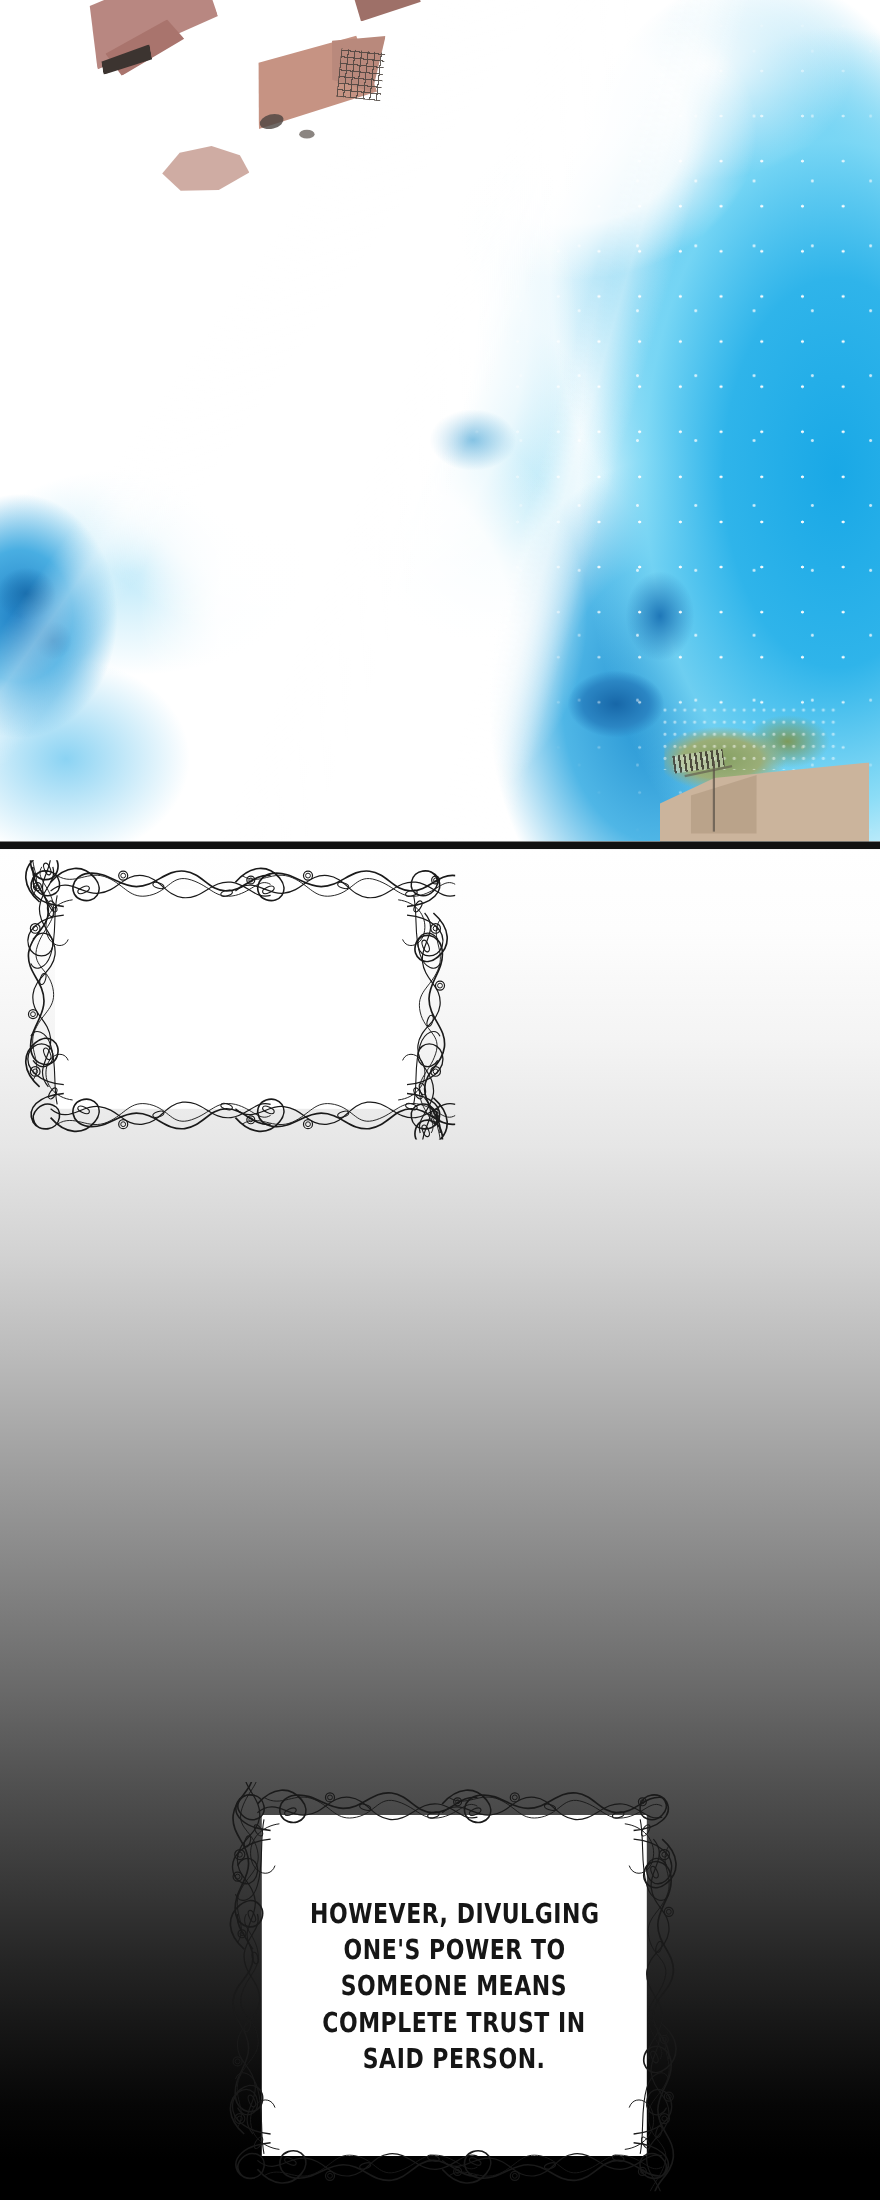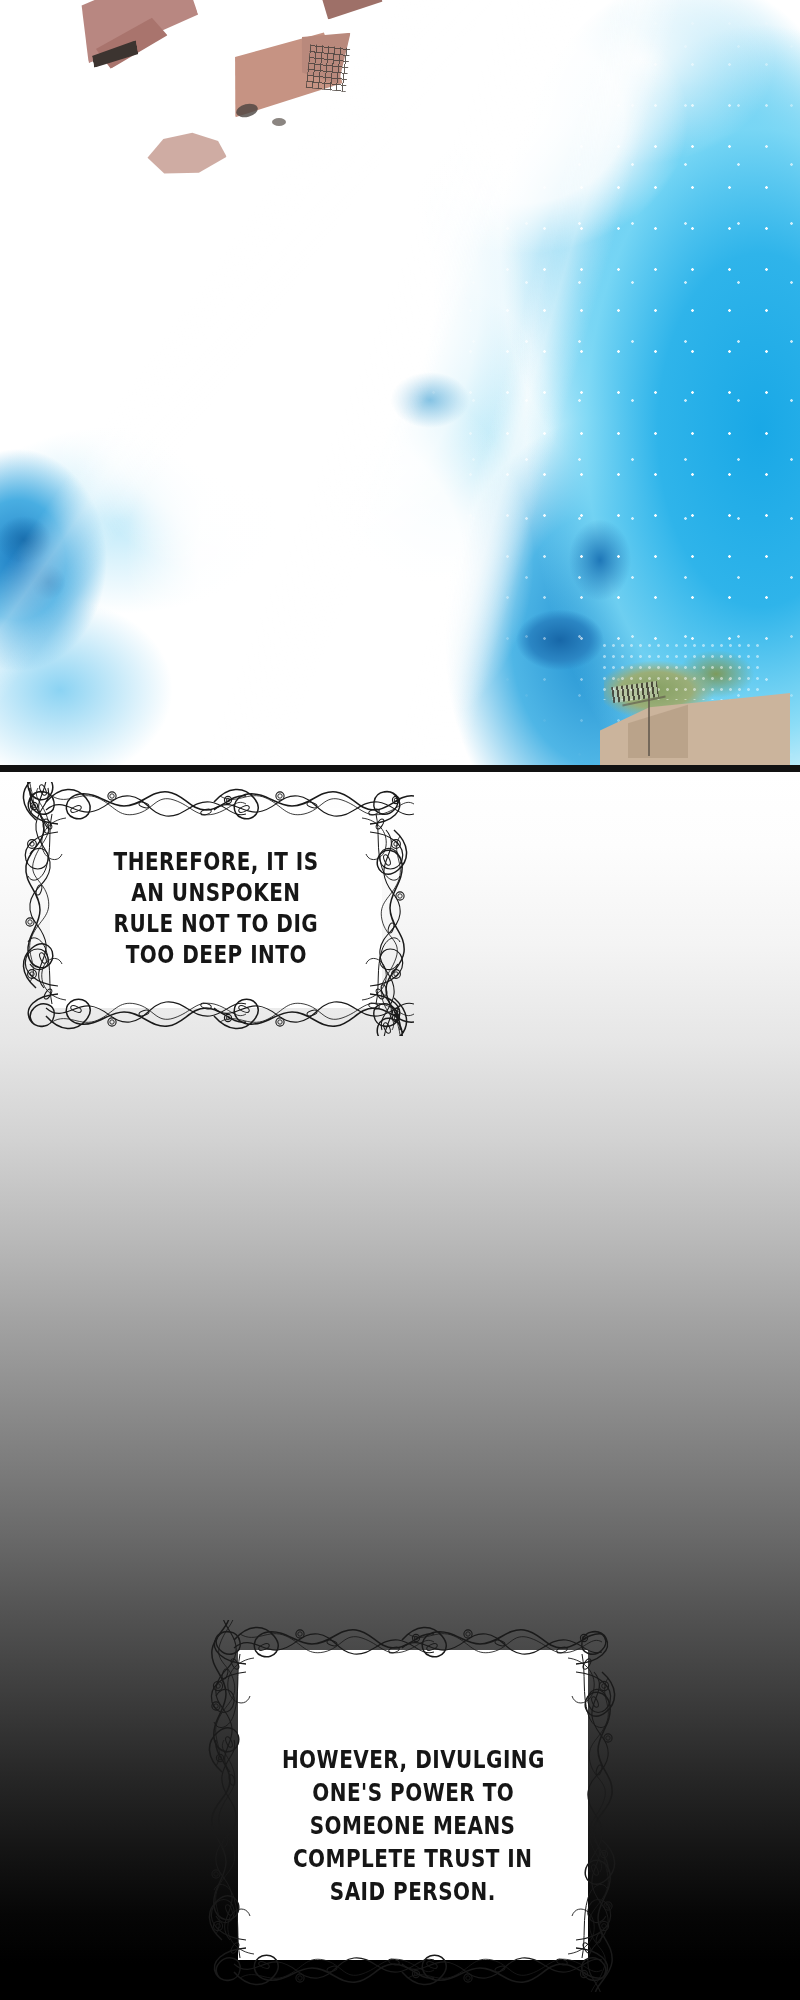--- a/index.html
+++ b/index.html
@@ -132,21 +132,21 @@
     letter-spacing:.6px;white-space:nowrap;
     transform:scaleX(.80);transform-origin:center;}
 
   #cap1{left:16px;top:782px;width:398px;height:254px;}
   #cap1 .inner{left:34px;top:26px;width:332px;height:200px;}
   #cap1 .lines{left:34px;top:26px;width:332px;height:200px;}
   #cap1 .lines span{font-size:25px;line-height:31px;}
 
   #cap2{left:202px;top:1620px;width:420px;height:372px;}
   #cap2 .inner{left:36px;top:30px;width:350px;height:310px;}
-  #cap2 .lines{left:36px;top:30px;width:350px;height:310px;margin-top:20px;}
+  #cap2 .lines{left:36px;top:30px;width:350px;height:310px;}
   #cap2 .lines span{font-size:25px;line-height:33px;}
 </style>
 </head>
 <body>
 
 <div id="page">
 
   <div class="panel-art">
     <div class="art-layer sky-cyan"></div>
     <div class="art-layer cyan-left"></div>
@@ -235,26 +235,20 @@
           <use href="#corner1" x="2" y="2"></use>
         </g>
       <g transform="translate(0,254) scale(1,-1)">
           <use href="#corner1" x="2" y="2"></use>
         </g>
       <g transform="translate(396,254) scale(-1,-1)">
           <use href="#corner1" x="2" y="2"></use>
         </g>
     </svg>
 
-    <div class="lines">
-      <span>THEREFORE, IT IS</span>
-      <span>AN UNSPOKEN</span>
-      <span>RULE NOT TO DIG</span>
-      <span>TOO DEEP INTO</span>
-    </div>
   </div>
 
   <div class="caption" id="cap2">
     <div class="inner"></div>
 
     <svg class="frame-svg" viewBox="0 0 420 372" preserveAspectRatio="none">
       <defs>
         <g id="vineRun2">
           <path d="M0,18 C14,2 30,2 40,14 C50,26 40,38 28,34 C16,30 18,12 34,10 C52,8 62,22 78,22
                    C96,22 104,6 122,8 C138,10 144,26 160,26 C176,26 184,10 200,12" fill="none" stroke="#1a1a1a" stroke-width="1.5"></path>

